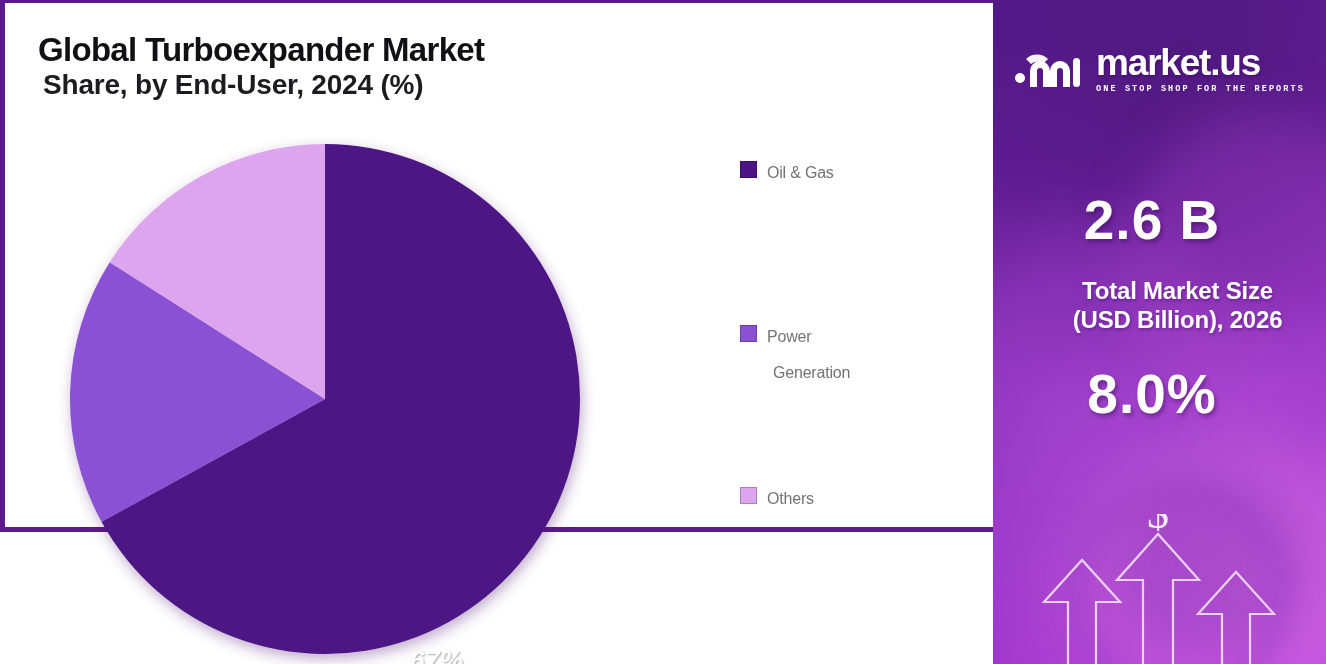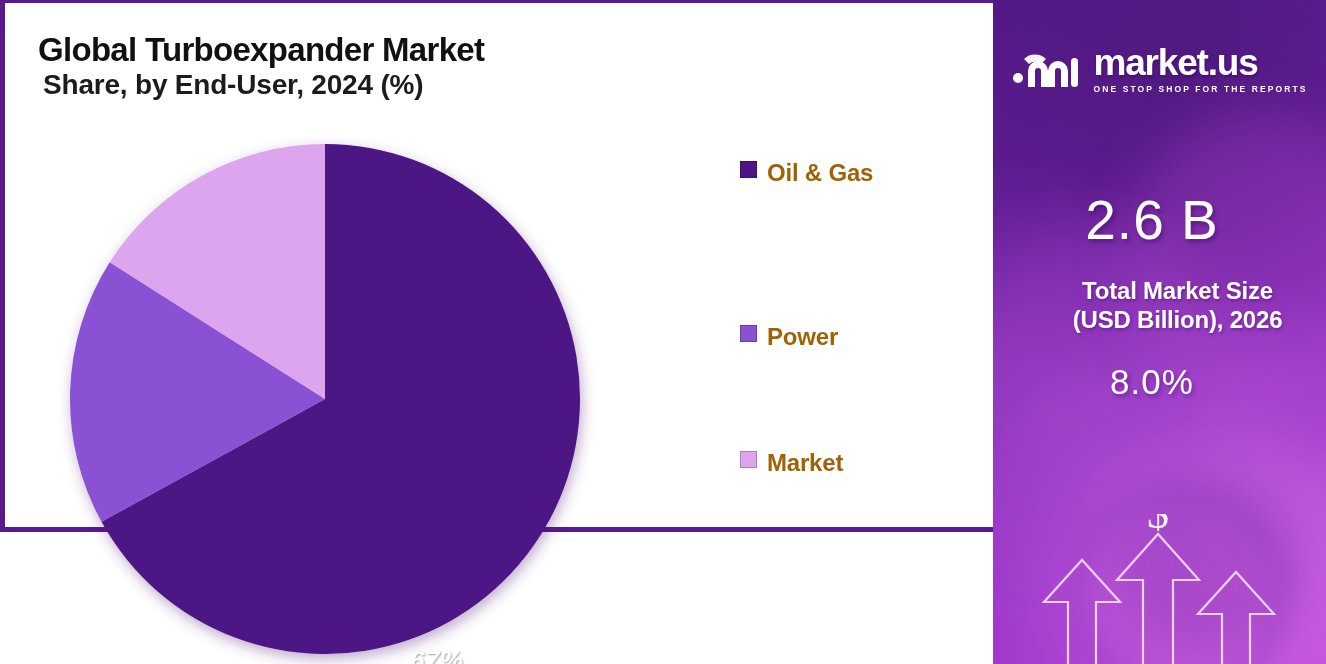--- a/index.html
+++ b/index.html
@@ -56,22 +56,22 @@
   
   #legend { position:absolute; left:735px; top:152px; width:240px; }
   .legend-row { display:flex; align-items:flex-start; }
   .legend-row + .legend-row { margin-top:12px; }
   .legend-swatch {
     width:17px; height:17px; flex:0 0 17px;
     margin-top:6px; margin-right:10px;
     border:1px solid rgba(0,0,0,.22);
   }
   .legend-label {
-    font-size:24px; color:#a16207;
-    line-height:36px; letter-spacing:-0.2px;font-weight:bold;
+    font-size:16px; color:#737373;
+    line-height:36px; letter-spacing:-0.2px;
   }
   .legend-label .l2 { display:block; padding-left:6px; }
 
   
   #right-panel {
     position:relative;
     width:333px; height:664px;
     overflow:hidden;
     background:
       radial-gradient(circle at 78% 86%, rgba(225,120,235,.55) 0%, rgba(225,120,235,0) 46%),
@@ -100,32 +100,32 @@
   }
   #logo-mark { width:72px; height:44px; margin-right:10px; flex:0 0 72px; }
   #logo-textblock { display:flex; flex-direction:column; }
   #logo-wordmark {
     font-size:37px; font-weight:bold; color:#ffffff;
     letter-spacing:-1.2px; line-height:1;
     text-shadow:1px 2px 3px rgba(40,0,70,.35);
   }
   #logo-tagline {
     margin-top:4px; font-size:8.5px; font-weight:bold; color:#ffffff;
-    letter-spacing:2.1px; line-height:1; text-align:right;
+    letter-spacing:2.1px; line-height:1; text-align:right;font-family:Liberation Mono, monospace;
   }
 
   
   .stat-big {
     position:absolute; left:0; right:15px;
     text-align:center; color:#ffffff;
-    font-weight:normal; letter-spacing:1px;
+    font-weight:bold; letter-spacing:1px;
     text-shadow:2px 3px 4px rgba(45,0,75,.40);
   }
   #stat-value-size { top:188px; font-size:55px; }
-  #stat-value-cagr { top:362px; font-size:35px; }
+  #stat-value-cagr { top:362px; font-size:55px; }
   .stat-caption {
     position:absolute; left:0; right:0;
     text-align:center; color:#ffffff;
     font-weight:bold; font-size:24px; line-height:29px;
     letter-spacing:-0.2px;
     text-shadow:1px 2px 3px rgba(45,0,75,.35);
     margin-left:36px;
   }
   #stat-caption-size { top:276px; }
   #stat-caption-cagr { top:444px; font-size:23px; line-height:30px; }
@@ -173,27 +173,28 @@
         <span class="legend-swatch" id="sw0" style="background: rgb(77, 20, 133);"></span>
         <span class="legend-label">
           <span>Oil &amp; Gas</span>
         </span>
       </div>
 
       <div class="legend-row" style="margin-bottom:90px;">
         <span class="legend-swatch" id="sw1" style="background: rgb(138, 81, 212);"></span>
         <span class="legend-label">
           <span>Power</span>
+          <span class="l2">Generation</span>
         </span>
       </div>
 
       <div class="legend-row">
         <span class="legend-swatch" id="sw2" style="background: rgb(221, 165, 238);"></span>
         <span class="legend-label">
-          <span>Market</span>
+          <span>Others</span>
         </span>
       </div>
 
     </div>
   </div>
 
   <div id="right-panel">
 
     <div class="bg-blob" id="blob-a"></div>
     <div class="bg-blob" id="blob-b"></div>

